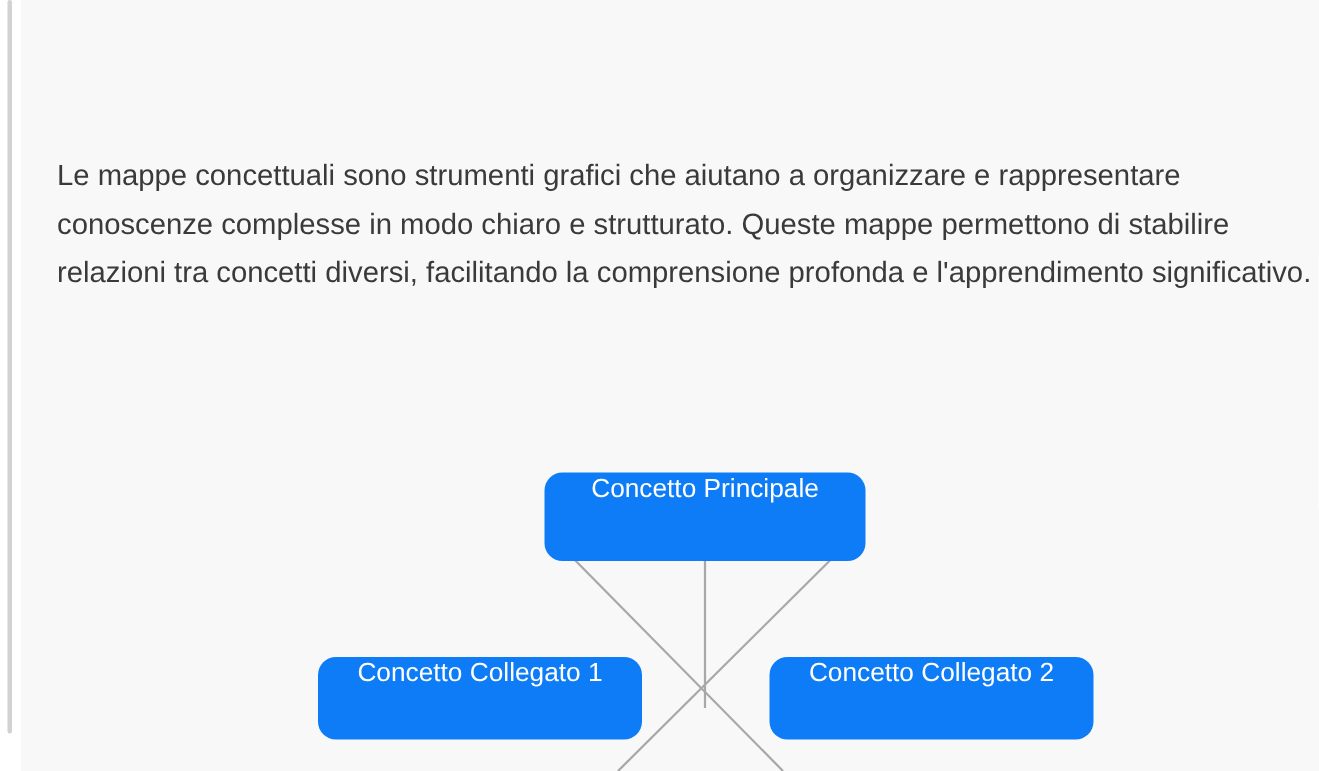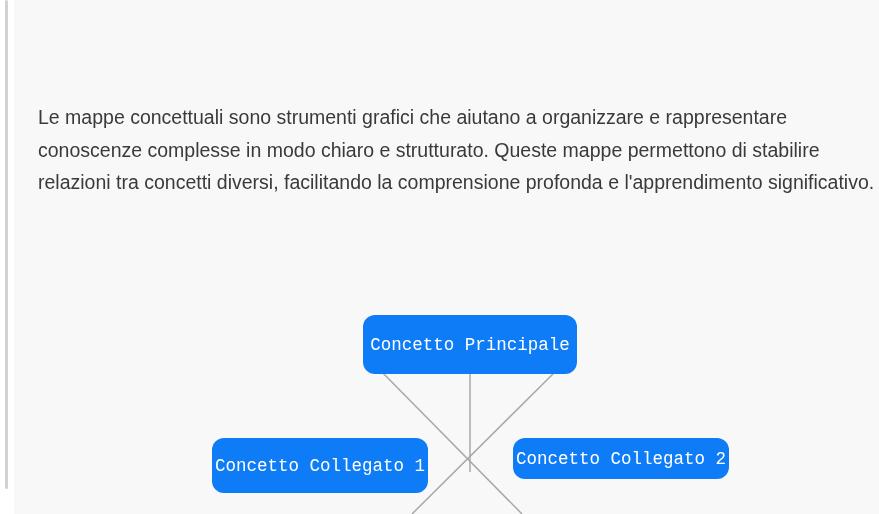--- a/index.html
+++ b/index.html
@@ -71,34 +71,32 @@
     position: absolute;
     left: 0; top: 0;
   }
   .edges line {
     stroke: var(--edge-line);
     stroke-width: 1.5;
   }
   .node {
     position: absolute;
     display: flex;
-    align-items: center;
     justify-content: center;
     background: var(--node-bg);
     color: var(--node-text);
     font-size: 17.5px;
     border-radius: 12px;
     pointer-events: auto;
     cursor: default;
     white-space: nowrap;
-    font-family: Liberation Mono, monospace;
   }
   .node-main { left: 349px; top: 315px; width: 214px; height: 59px; }
   .node-c1   { left: 198px; top: 438px; width: 216px; height: 55px; }
-  .node-c2   { left: 499px; top: 438px; width: 216px; height: 41px; }
+  .node-c2   { left: 499px; top: 438px; width: 216px; height: 55px; }
 </style>
 </head>
 <body>
 
 <div class="stage">
   <div class="scrollbar-thumb"></div>
 
   <div class="page">
     <div class="content">
 

